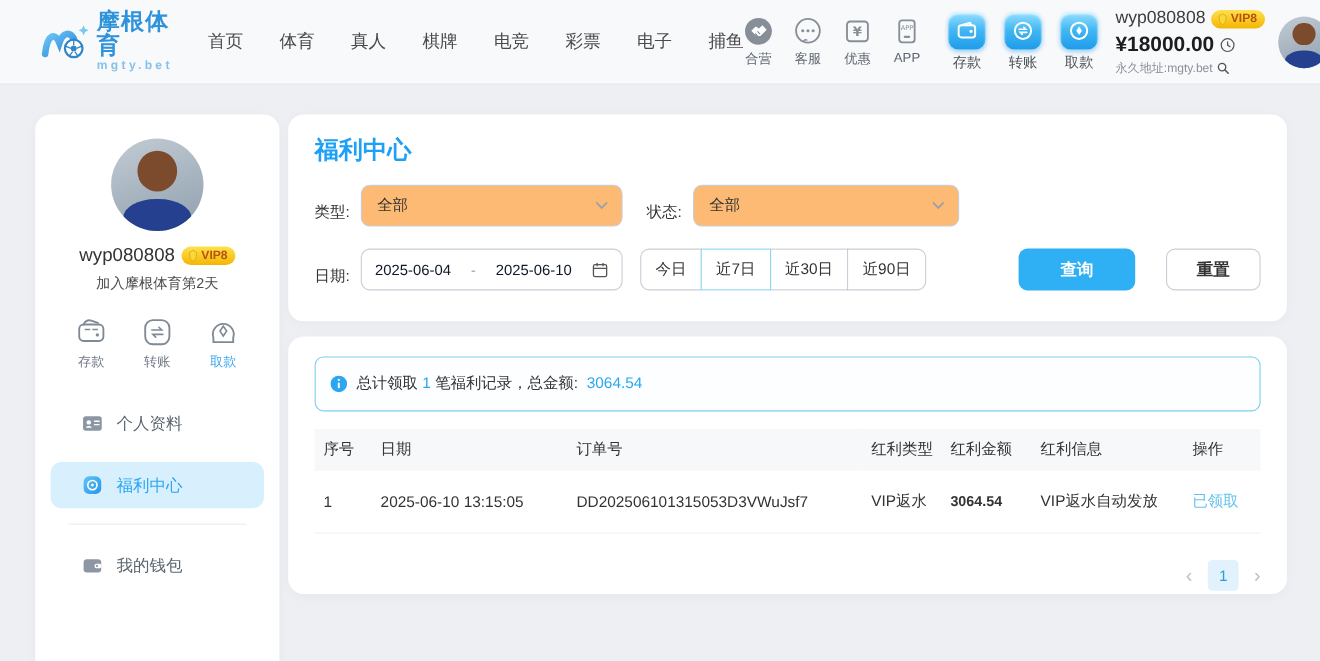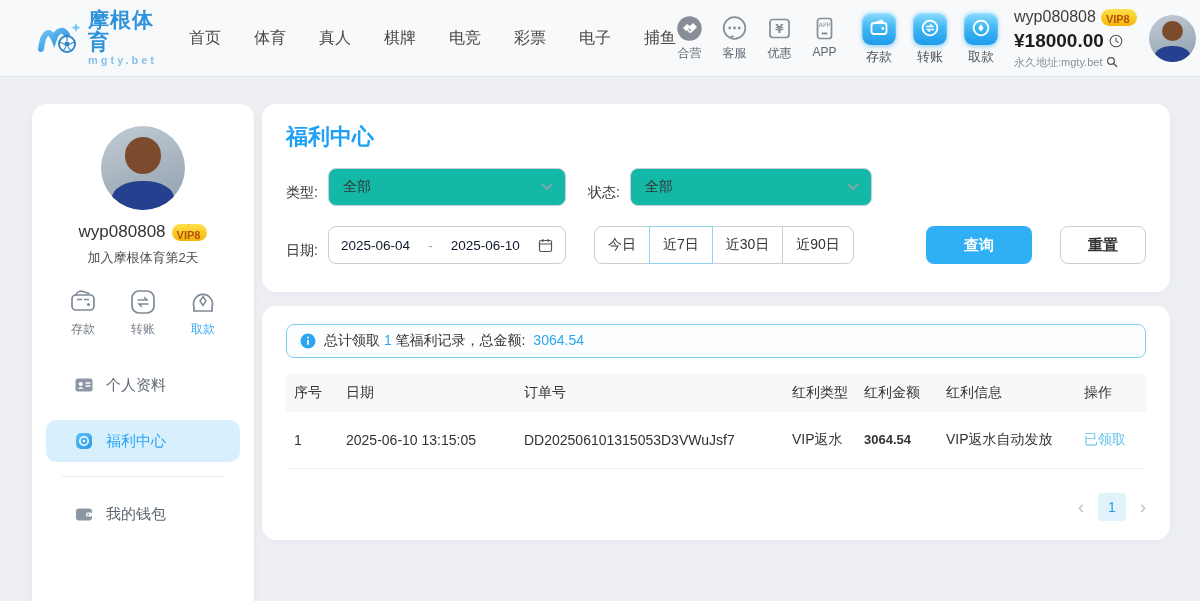--- a/index.html
+++ b/index.html
@@ -31,21 +31,21 @@
     background:linear-gradient(180deg,#97e0ff 0%,#41b7f3 48%,#1e9bea 100%);
     box-shadow:inset 0 2px 2px rgba(255,255,255,.75), 0 2px 4px rgba(41,160,235,.45);
     display:flex; align-items:center; justify-content:center;
   }
   .user-block{ margin-left:16px; line-height:1.3; }
   .user-row1{ display:flex; align-items:center; gap:5px; }
   .user-name{ font-size:16px; color:#3c3c3c; }
   .vip-badge{
     display:inline-flex; align-items:center; height:17px; padding:0 7px 0 5px;
     background:linear-gradient(180deg,#ffe14d,#f4b504); border-radius:9px;
-    color:#b45309; font-size:11px; font-weight:bold; gap:2px;flex-direction:column;
+    color:#b45309; font-size:11px; font-weight:bold; gap:2px;
   }
   .user-row2{ display:flex; align-items:center; gap:5px; margin-top:1px; }
   .user-balance{ font-size:19px; font-weight:bold; color:#1d1d1d; }
   .user-row3{ display:flex; align-items:center; gap:4px; margin-top:1px; }
   .user-address{ font-size:11px; color:#8a9099; }
   .avatar{ border-radius:50%; overflow:hidden; background:linear-gradient(160deg,#c2cbd4,#8fa0ad); position:relative; flex-shrink:0; }
   .avatar::before{ content:""; position:absolute; width:44%; height:44%; left:28%; top:13%; background:#7c4b2d; border-radius:50%; }
   .avatar::after{ content:""; position:absolute; width:74%; height:42%; left:13%; bottom:-8%; background:#24408f; border-radius:48% 48% 0 0; }
   .avatar-sm{ width:47px; height:47px; margin-left:12px; cursor:pointer; }
   .avatar-lg{ width:84px; height:84px; margin:22px auto 0; }
@@ -77,52 +77,52 @@
   .panel{ position:absolute; left:262px; width:908px; background:#fff; border-radius:14px;
           box-shadow:0 2px 8px rgba(150,160,175,.08); padding:18px 24px; }
   .panel-filters{ top:104px; height:188px; }
   .panel-results{ top:306px; height:234px; }
   .page-title{ font-size:22px; font-weight:bold; color:#1da0f5; }
   .page-subtitle{ font-size:14px; color:#333; margin-top:9px; }
   .filter-row{ display:flex; align-items:center; margin-top:16px; }
   .filter-label{ font-size:14px; color:#333; margin-right:10px; white-space:nowrap;margin-top:12px; }
   .select-box{
     width:238px; height:38px; border:1px solid #c9ced6; border-radius:8px;
-    display:flex; align-items:center; padding:0 12px 0 14px; cursor:pointer; background:#14b8a6;
+    display:flex; align-items:center; padding:0 12px 0 14px; cursor:pointer; background:#fdba74;
   }
   .select-box .value{ font-size:14px; color:#333; flex:1; }
   .status-group{ margin-left:22px; }
   .date-box{
     width:238px; height:38px; border:1px solid #c9ced6; border-radius:8px;
     display:flex; align-items:center; justify-content:space-between; padding:0 12px; cursor:pointer; background:#fff;
   }
   .date-box .d{ font-size:13.5px; color:#0f172a; }
   .date-box .sep{ color:#999; font-size:13px; }
-  .range-group{ display:flex; margin-left:28px; }
+  .range-group{ display:flex; margin-left:16px; }
   .range-btn{
     height:38px; padding:0 13px; display:flex; align-items:center; justify-content:center;
     border:1px solid #c9ced6; background:#fff; font-size:14px; color:#333;
     margin-left:-1px; cursor:pointer; position:relative;
   }
   .range-btn:first-child{ border-radius:8px 0 0 8px; margin-left:0; }
   .range-btn:last-child{ border-radius:0 8px 8px 0; }
   .range-btn.active{ border-color:#8fd6f5; z-index:2; }
   .btn-search{
     margin-left:auto; width:106px; height:38px; border:none; border-radius:8px;
     background:#2fb0f4; color:#fff; font-size:15px; font-weight:bold; cursor:pointer;
     font-family:inherit;
   }
   .btn-reset{
     margin-left:28px; width:86px; height:38px; border:1px solid #c9ced6; border-radius:8px;
     background:#fff; color:#333; font-size:15px; font-weight:bold; cursor:pointer;
     font-family:inherit;
   }
   
   .summary-bar{
-    height:34px; border:1px solid #7fcdf0; border-radius:8px; background:#fdfeff;
+    height:50px; border:1px solid #7fcdf0; border-radius:8px; background:#fdfeff;
     display:flex; align-items:center; padding:0 13px; gap:8px;
   }
   .summary-text{ font-size:14px; color:#333; }
   .summary-num{ color:#2aa7f0; }
   .summary-amount{ color:#2aa7f0; margin-left:4px; }
   
   table{ width:100%; border-collapse:collapse; table-layout:fixed; margin-top:16px; }
   thead tr{ background:#f7f8fa; }
   th{ height:38px; text-align:left; font-size:14px; color:#333; font-weight:normal; padding-left:8px; }
   td{ height:56px; font-size:14px; color:#333; padding-left:8px; border-bottom:1px solid #f1f2f4; }

